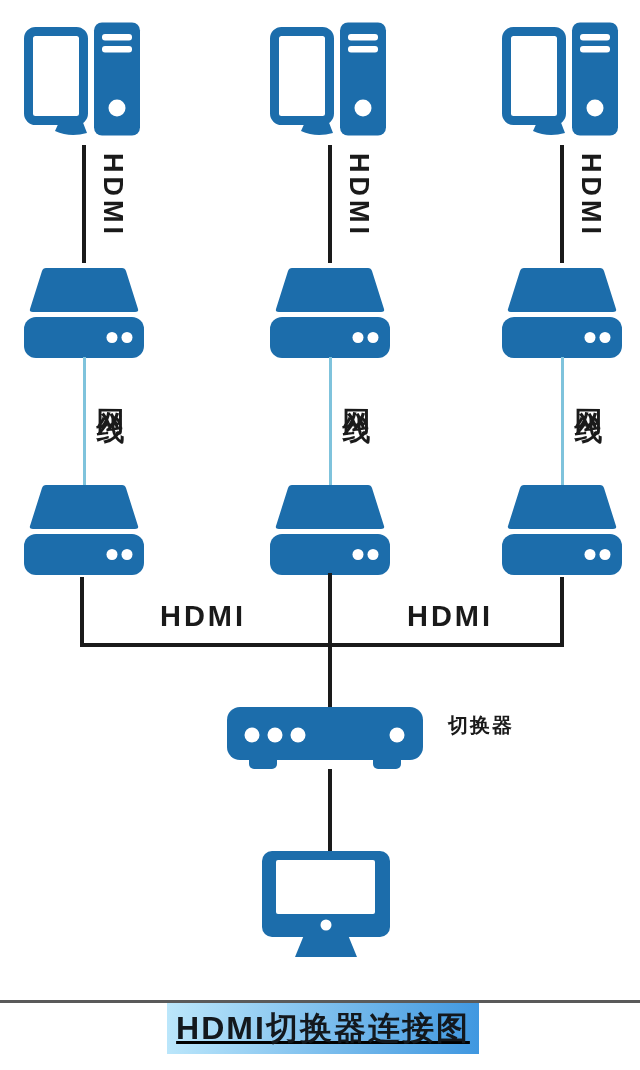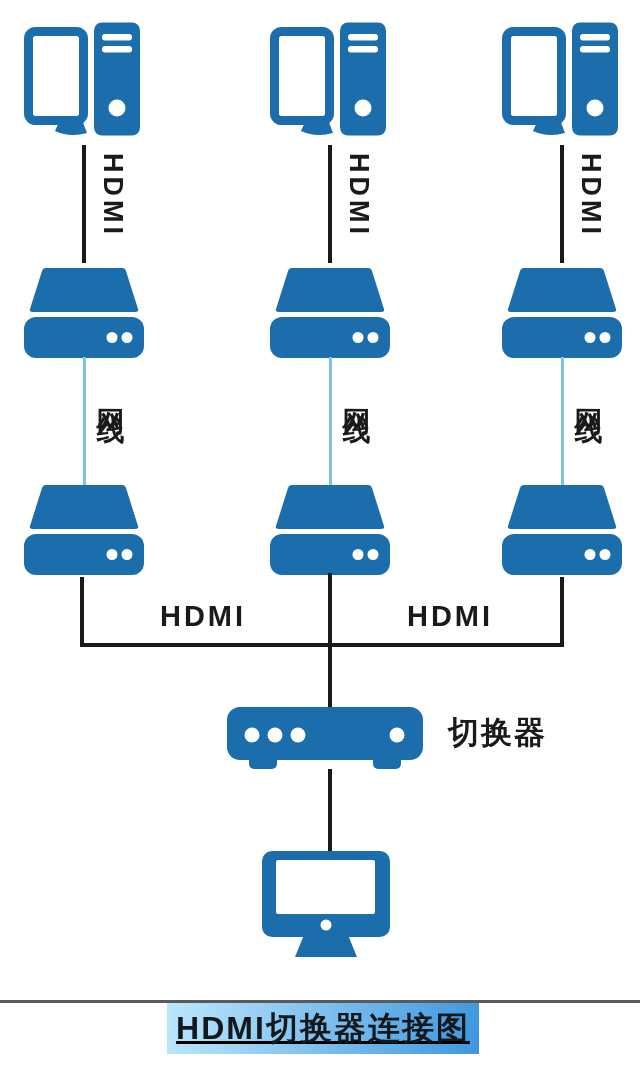--- a/index.html
+++ b/index.html
@@ -36,21 +36,21 @@
   .v-right{left:560px;top:577px;height:68px;}
   .v-mid{left:328px;top:573px;height:137px;}
   .v-bottom{left:328px;top:769px;height:83px;}
   .h-bus{position:absolute;left:80px;top:643px;width:484px;height:4px;background:var(--line-dark);}
 
   .bus-label{position:absolute;top:600px;width:120px;text-align:center;font-size:29px;font-weight:bold;letter-spacing:3px;color:var(--line-dark);}
   .bus-label-left{left:143px;}
   .bus-label-right{left:390px;}
 
   .switcher-svg{position:absolute;left:227px;top:707px;}
-  .switcher-label{position:absolute;left:448px;top:712px;font-size:31px;font-weight:bold;color:var(--line-dark);letter-spacing:2px;}
+  .switcher-label{position:absolute;left:448px;top:712px;font-size:20px;font-weight:bold;color:var(--line-dark);letter-spacing:2px;}
 
   .monitor-svg{position:absolute;left:262px;top:851px;}
 
   .bottom-rule{position:absolute;left:0;top:1000px;width:640px;height:3px;background:var(--rule-gray);}
   .title-bar{position:absolute;left:167px;top:1003px;width:312px;height:51px;
     background:linear-gradient(95deg,var(--title-grad-start) 0%, var(--title-grad-end) 100%);
     display:flex;align-items:center;justify-content:center;text-decoration:underline;}
   .title-text{font-size:32px;font-weight:bold;letter-spacing:2px;color:var(--title-text);}
   .watermark{position:absolute;right:6px;top:1032px;font-size:21px;color:var(--watermark-text);
     text-shadow:1px 1px 0 rgba(255,255,255,.55);letter-spacing:1px;}

